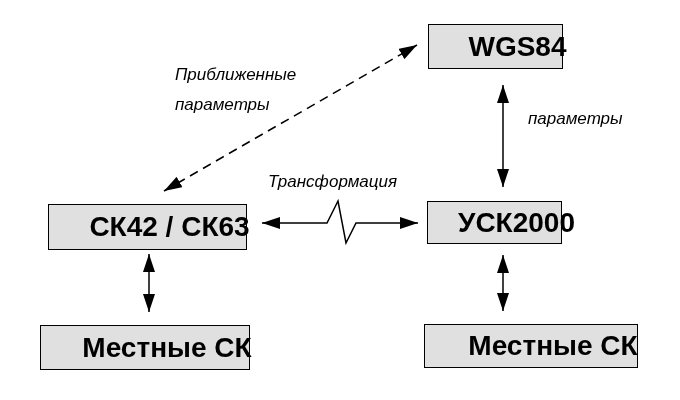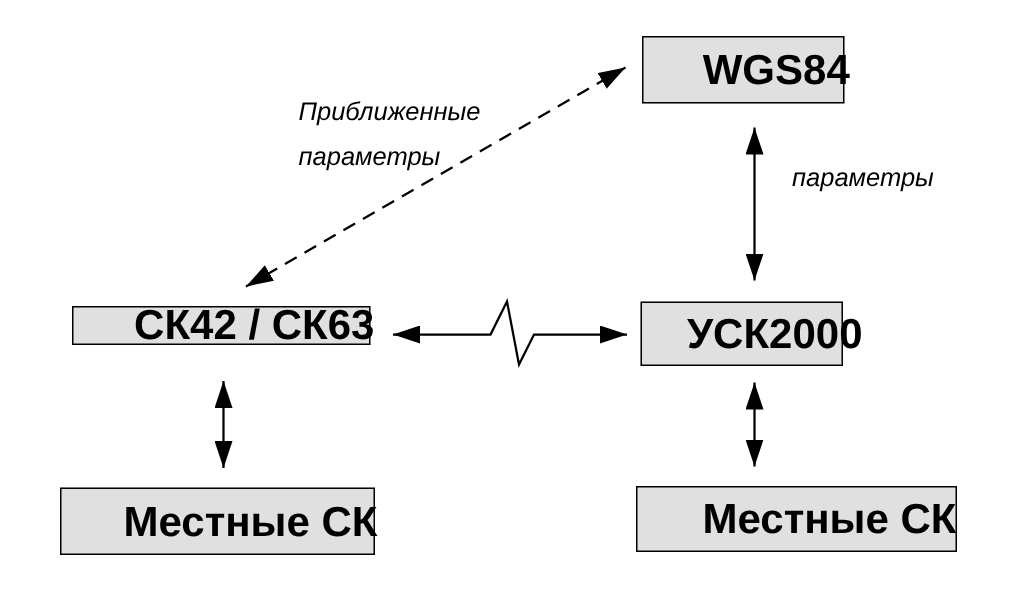--- a/index.html
+++ b/index.html
@@ -31,34 +31,34 @@
     display: flex;
     align-items: center;
     justify-content: center;
     font-weight: bold;
     font-size: 28px;
     white-space: nowrap;
     line-height: 1;
     padding-left: 44px;
   }
   .node-wgs84        { left: 428px; top: 24px;  width: 135px; height: 45px; }
-  .node-sk42         { left: 48px;  top: 204px; width: 199px; height: 26px; }
+  .node-sk42         { left: 48px;  top: 204px; width: 199px; height: 46px; }
   .node-usk2000      { left: 427px; top: 201px; width: 135px; height: 43px; }
   .node-local-left   { left: 40px;  top: 325px; width: 210px; height: 45px; }
   .node-local-right  { left: 424px; top: 324px; width: 214px; height: 44px; }
 
   .edge-label {
     position: absolute;
     color: #000000;
     font-style: italic;
     font-size: 17px;
     line-height: 30px;
     white-space: nowrap;
   }
-  .label-approx    { left: 175px; top: 60px; margin-left: 24px; }
+  .label-approx    { left: 175px; top: 60px; }
   .label-unique    { left: 528px; top: 104px; }
   .label-transform { left: 268px; top: 167px; }
 </style>
 </head>
 <body>
 
 <div class="stage">
 
   <svg class="arrows-layer" width="680" height="400" viewBox="0 0 680 400" xmlns="http://www.w3.org/2000/svg">
     <defs>
@@ -100,14 +100,17 @@
 
   <div class="edge-label label-approx">
     <div>Приближенные</div>
     <div>параметры</div>
   </div>
 
   <div class="edge-label label-unique">
     <div>параметры</div>
   </div>
 
+  <div class="edge-label label-transform">
+    <div>Трансформация</div>
+  </div>
 
 </div>
 
 </body></html>

